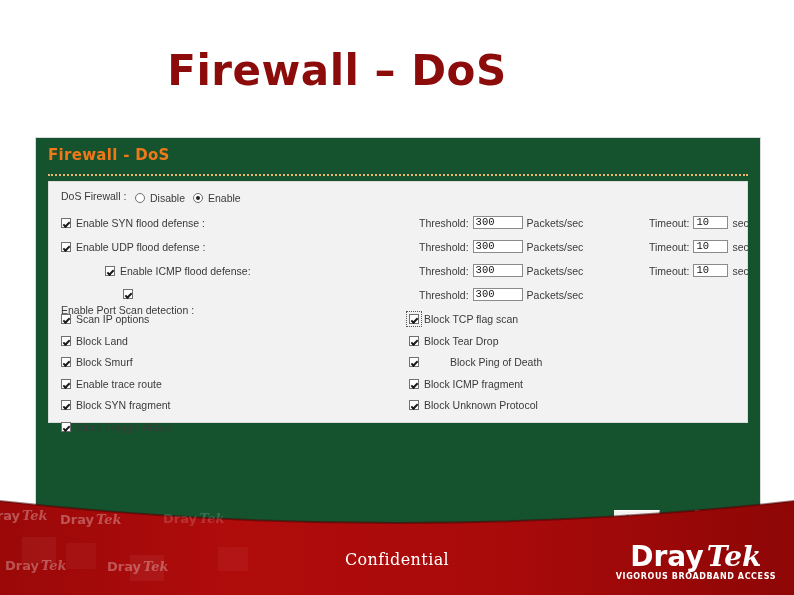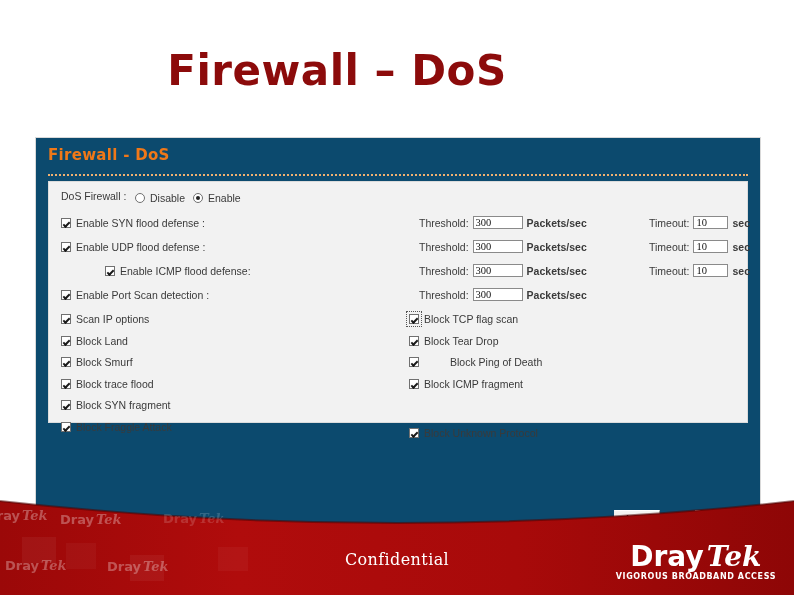--- a/index.html
+++ b/index.html
@@ -16,21 +16,21 @@
     font-size:42px;font-weight:bold;
     color:#8C0B0B;
     letter-spacing:0.5px;
     font-family:"DejaVu Sans","Liberation Sans",sans-serif;
   }
 
   
   #config-panel{
     position:absolute;left:35px;top:137px;
     width:726px;height:400px;
-    background:#0c4a6e;
+    background:#14532d;
     border:1px solid #d9d9d9;
     border-radius:0;
     box-sizing:border-box;
   }
   #panel-header{
     position:absolute;left:12px;top:8px;right:12px;
     height:30px;
   }
   #panel-title{
     font-size:15px;font-weight:bold;color:#F07818;
@@ -85,24 +85,24 @@
 
   .field-label{font-size:10.5px;color:#3a3a3a;white-space:nowrap;}
   .txt-input{
     border:1px solid #8a8a8a;
     background:#fff;
     height:13px;
     font-size:10.5px;
     color:#111;
     padding:0 2px;
     box-sizing:border-box;
-    font-family:Liberation Serif, serif;
+    font-family:Liberation Mono, monospace;
     line-height:13px;
   }
-  .unit{font-size:10.5px;color:#3a3a3a;font-weight:bold;}
+  .unit{font-size:10.5px;color:#3a3a3a;}
 
   .grp{position:absolute;display:flex;align-items:center;gap:4px;}
 
   
   #btn-bar{position:absolute;right:12px;bottom:8px;display:flex;gap:8px;}
   .win-btn{
     font-size:10.5px;color:#111;
     background:linear-gradient(#f6f6f4,#e2e2de);
     border:1px solid #9a9a95;
     border-top-color:#ffffff;
@@ -217,21 +217,21 @@
         <span class="unit">Packets/sec</span>
       </div>
       <div class="grp" style="left:600px;top:3px;">
         <span class="field-label">Timeout:</span>
         <input class="txt-input" style="width: 35px;" value="10">
         <span class="unit">sec</span>
       </div>
     </div>
 
     <div class="row" style="top:103px;">
-      <div class="chk-wrap" style="left:12px;top:4px;">
+      <div class="chk-wrap" style="left:12px;top:4px;flex-direction:column;">
         <span class="chk checked"></span>
         <span class="chk-label">Enable Port Scan detection :</span>
       </div>
       <div class="grp" style="left:370px;top:3px;">
         <span class="field-label">Threshold:</span>
         <input class="txt-input" style="width: 50px;" value="300">
         <span class="unit">Packets/sec</span>
       </div>
     </div>
 
@@ -242,21 +242,21 @@
     <div class="chk-wrap" style="left:12px;top:153px;">
       <span class="chk checked"></span>
       <span class="chk-label">Block Land</span>
     </div>
     <div class="chk-wrap" style="left:12px;top:174px;">
       <span class="chk checked"></span>
       <span class="chk-label">Block Smurf</span>
     </div>
     <div class="chk-wrap" style="left:12px;top:196px;">
       <span class="chk checked"></span>
-      <span class="chk-label">Block trace flood</span>
+      <span class="chk-label">Enable trace route</span>
     </div>
     <div class="chk-wrap" style="left:12px;top:217px;">
       <span class="chk checked"></span>
       <span class="chk-label">Block SYN fragment</span>
     </div>
     <div class="chk-wrap" style="left:12px;top:239px;">
       <span class="chk checked"></span>
       <span class="chk-label">Block Fraggle Attack</span>
     </div>
 
@@ -269,21 +269,21 @@
       <span class="chk-label">Block Tear Drop</span>
     </div>
     <div class="chk-wrap" style="left:360px;top:174px;gap:31px;">
       <span class="chk checked"></span>
       <span class="chk-label">Block Ping of Death</span>
     </div>
     <div class="chk-wrap" style="left:360px;top:196px;">
       <span class="chk checked"></span>
       <span class="chk-label">Block ICMP fragment</span>
     </div>
-    <div class="chk-wrap" style="left:360px;top:217px;margin-top:28px;">
+    <div class="chk-wrap" style="left:360px;top:217px;">
       <span class="chk checked"></span>
       <span class="chk-label">Block Unknown Protocol</span>
     </div>
 
   </div>
 
   <div id="btn-bar">
     <button class="win-btn">Apply</button>
     <button class="win-btn">Cancel</button>
   </div>

